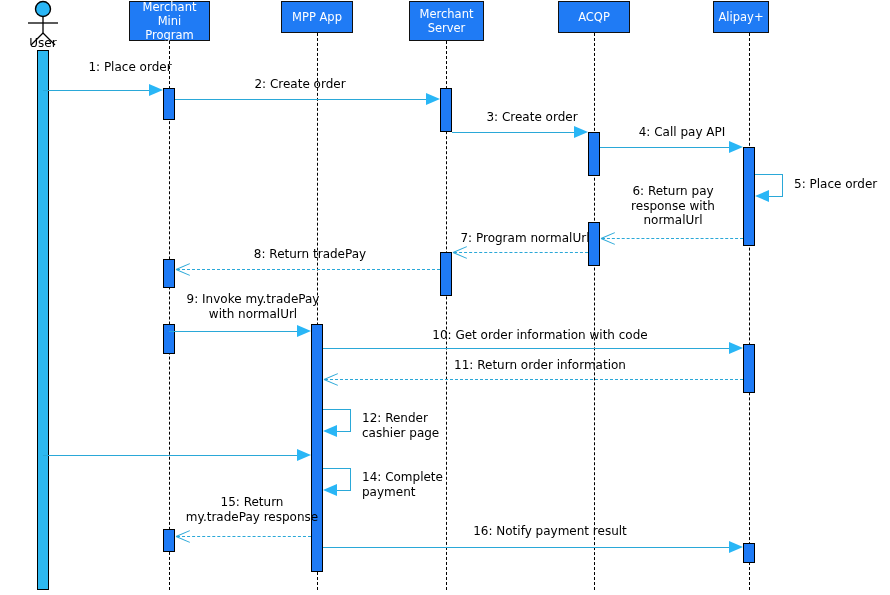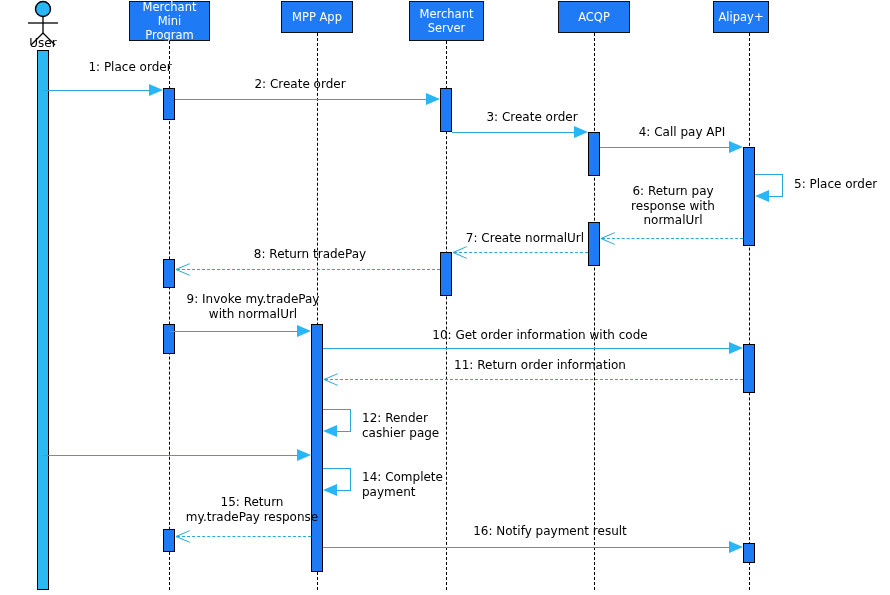--- a/index.html
+++ b/index.html
@@ -206,21 +206,21 @@
   <div class="msg-line" style="left:769px; top:196px; width:14px;"></div>
   <div class="arrow left-solid" style="left:755px; top:189.5px;"></div>
   <div class="msg-label left" style="left:794px; top:177px; width:96px;">5: Place order</div>
 
   <div class="msg-label center" style="left:600px; top:184px; width:146px;">6: Return pay
 response with
 normalUrl</div>
   <div class="msg-line dashed" style="left:602px; top:238px; width:141px;"></div>
   <div class="arrow left-open" style="left:601px; top:230px;"></div>
 
-  <div class="msg-label center" style="left:452px; top:231px; width:146px;">7: Create normalUrl</div>
+  <div class="msg-label center" style="left:452px; top:231px; width:146px;">7: Program normalUrl</div>
   <div class="msg-line dashed" style="left:454px; top:252px; width:134px;"></div>
   <div class="arrow left-open" style="left:453px; top:244px;"></div>
 
   <div class="msg-label center" style="left:182px; top:247px; width:256px;">8: Return tradePay</div>
   <div class="msg-line dashed" style="left:177px; top:269px; width:263px;"></div>
   <div class="arrow left-open" style="left:176px; top:261px;"></div>
 
   <div class="msg-label center" style="left:163px; top:292px; width:180px;">9: Invoke my.tradePay
 with normalUrl</div>
   <div class="msg-line" style="left:169px; top:331px; width:130px;"></div>

